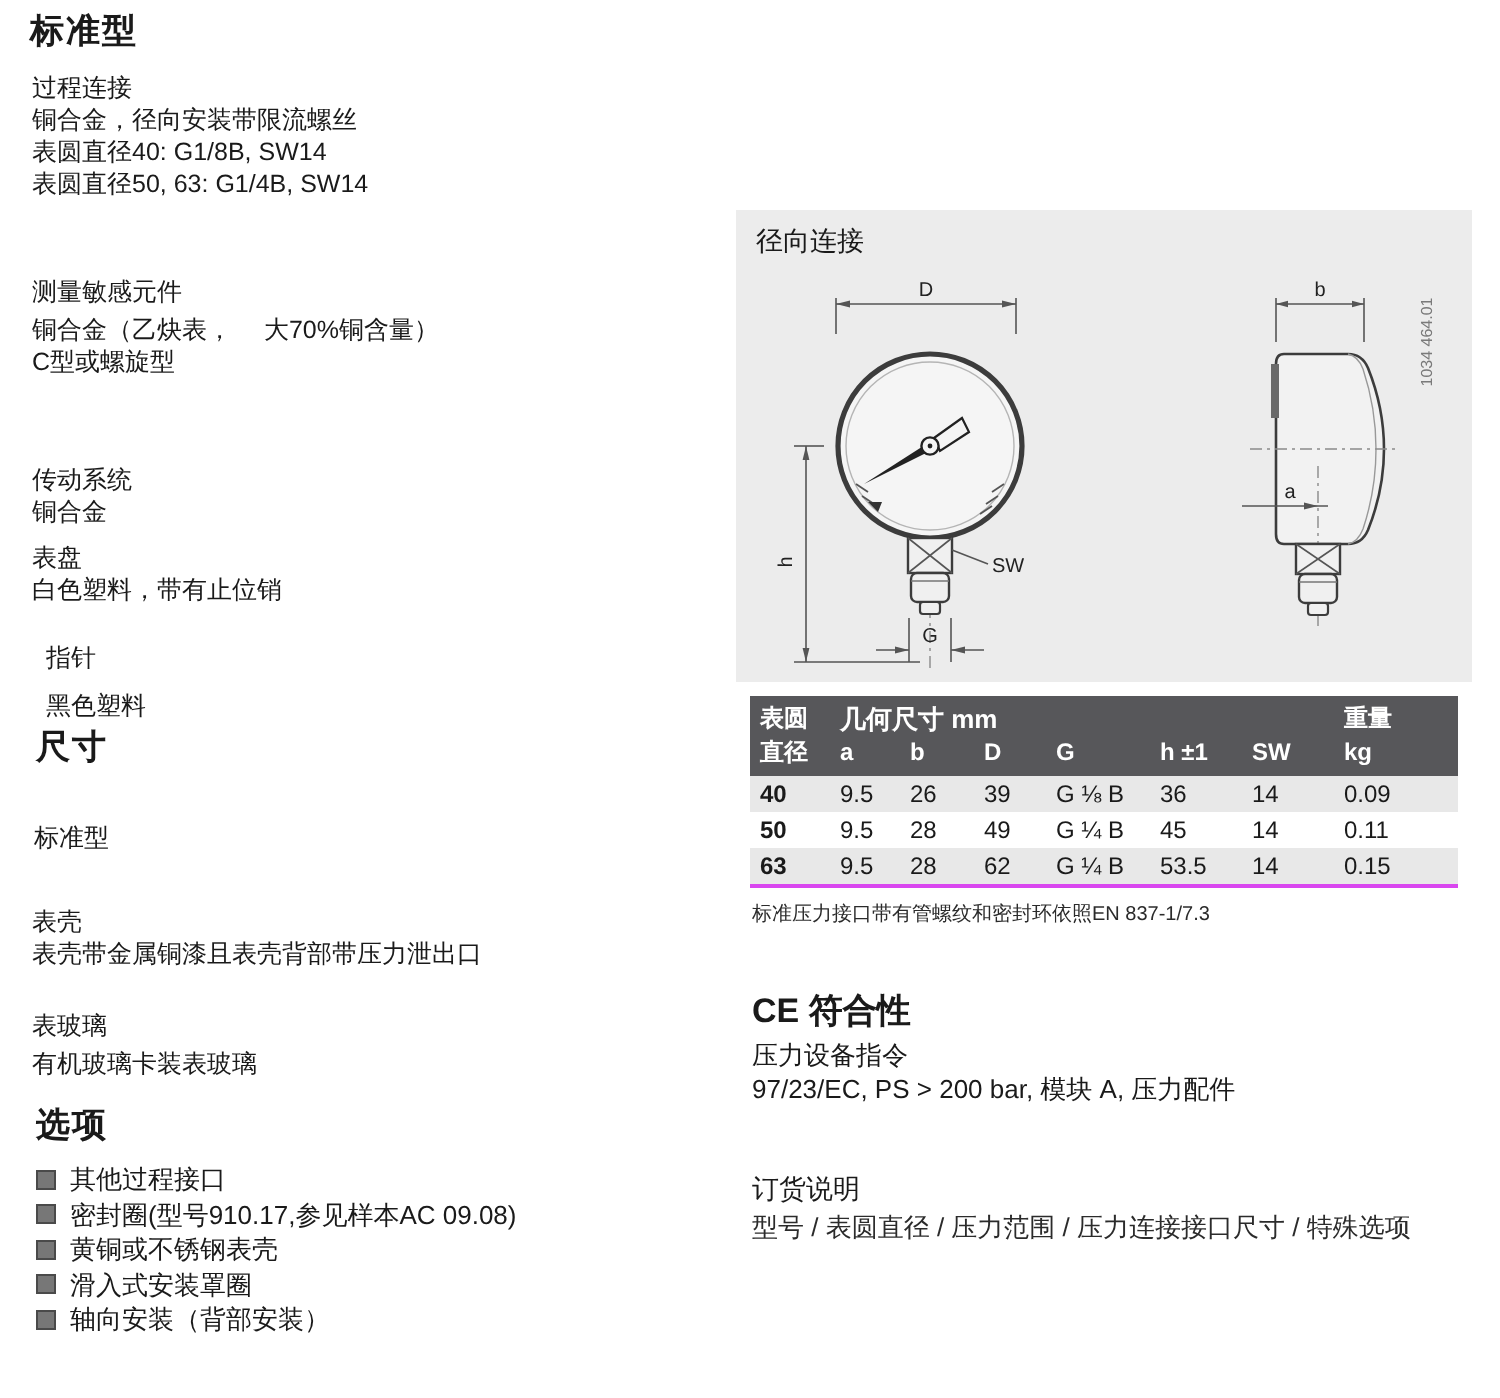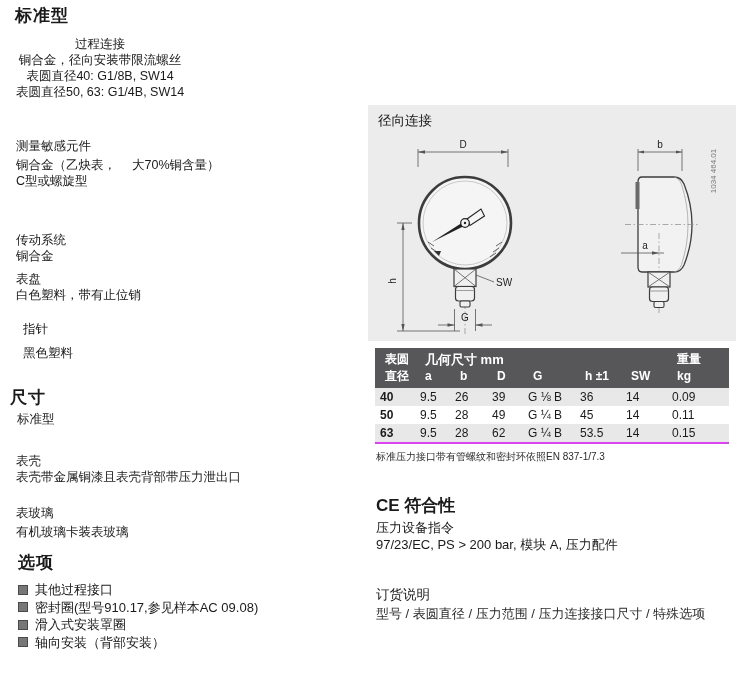--- a/index.html
+++ b/index.html
@@ -15,21 +15,21 @@
   .gap-line{margin-top:8px;}
   .opt-item{display:flex;align-items:center;font-size:13px;line-height:17.5px;white-space:nowrap;}
   .bullet{width:8px;height:8px;background:#777;border:1px solid #4a4a4a;margin-right:7px;flex:0 0 auto;}
   
   .panel{left:368px;top:105px;width:368px;height:236px;background:#ececec;}
   .panel-title{position:absolute;left:10px;top:7px;font-size:13.5px;color:#1a1a1a;}
   
   .dim-table{left:375px;top:348px;width:354px;}
   .tgrid{display:grid;grid-template-columns:40px 35px 37px 36px 52px 46px 46px 62px;}
   .thead{background:#57575a;color:#ffffff;font-weight:bold;padding:3px 0 3px 0;}
-  .thead .cell{font-size:12px;line-height:17px;padding-left:10px;white-space:nowrap;}
+  .thead .cell{font-size:12px;line-height:17px;padding-left:5px;white-space:nowrap;}
   .thead .group{grid-column:2 / span 6;font-size:13px;}
   .trow .cell{font-size:12px;line-height:18px;padding-left:5px;white-space:nowrap;}
   .trow .dia{font-weight:bold;}
   .row-a{background:#e8e8e8;}
   .row-b{background:#ffffff;}
   .tbottom{border-bottom:2px solid #d946ef;}
   .footnote{left:376px;top:450px;font-size:10px;color:#2b2b2b;white-space:nowrap;}
   
   .ce-head{font-size:17px;font-weight:bold;}
   .ce-line{font-size:13px;line-height:16.5px;white-space:nowrap;}
@@ -37,21 +37,21 @@
   .ord-line{font-size:13px;line-height:16px;color:#2b2b2b;white-space:nowrap;}
   svg text{font-family:"Liberation Sans","DejaVu Sans",sans-serif;}
 </style>
 </head>
 <body>
 
 <div class="page">
 
   <div class="abs h-big" style="left:15px;top:4px;">标准型</div>
 
-  <div class="abs" style="left:16px;top:36px;text-align:center;">
+  <div class="abs" style="left:16px;top:36px;">
     <div class="sec-label">过程连接</div>
     <div class="body-line">铜合金，径向安装带限流螺丝</div>
     <div class="body-line">表圆直径40: G1/8B, SW14</div>
     <div class="body-line">表圆直径50, 63: G1/4B, SW14</div>
   </div>
 
   <div class="abs" style="left:16px;top:138px;">
     <div class="sec-label">测量敏感元件</div>
     <div class="body-line" style="margin-top:3px;">铜合金（乙炔表，　 大70%铜含量）</div>
     <div class="body-line">C型或螺旋型</div>
@@ -65,21 +65,21 @@
   <div class="abs" style="left:16px;top:271px;">
     <div class="sec-label">表盘</div>
     <div class="body-line">白色塑料，带有止位销</div>
   </div>
 
   <div class="abs" style="left:16px;top:321px;margin-left:7px;">
     <div class="sec-label">指针</div>
     <div class="body-line gap-line">黑色塑料</div>
   </div>
 
-  <div class="abs h-big" style="left:10px;top:362px;margin-top:24px;">尺寸</div>
+  <div class="abs h-big" style="left:18px;top:362px;">尺寸</div>
 
   <div class="abs body-line" style="left:17px;top:411px;">标准型</div>
 
   <div class="abs" style="left:16px;top:453px;">
     <div class="sec-label">表壳</div>
     <div class="body-line">表壳带金属铜漆且表壳背部带压力泄出口</div>
   </div>
 
   <div class="abs" style="left:16px;top:505px;">
     <div class="sec-label">表玻璃</div>
@@ -89,20 +89,24 @@
   <div class="abs h-big" style="left:18px;top:551px;">选项</div>
 
   <div class="abs" style="left:18px;top:581px;">
     <div class="opt-item">
         <span class="bullet"></span>
         <span>其他过程接口</span>
       </div>
     <div class="opt-item">
         <span class="bullet"></span>
         <span>密封圈(型号910.17,参见样本AC 09.08)</span>
+      </div>
+    <div class="opt-item">
+        <span class="bullet"></span>
+        <span>黄铜或不锈钢表壳</span>
       </div>
     <div class="opt-item">
         <span class="bullet"></span>
         <span>滑入式安装罩圈</span>
       </div>
     <div class="opt-item">
         <span class="bullet"></span>
         <span>轴向安装（背部安装）</span>
       </div>
   </div>

